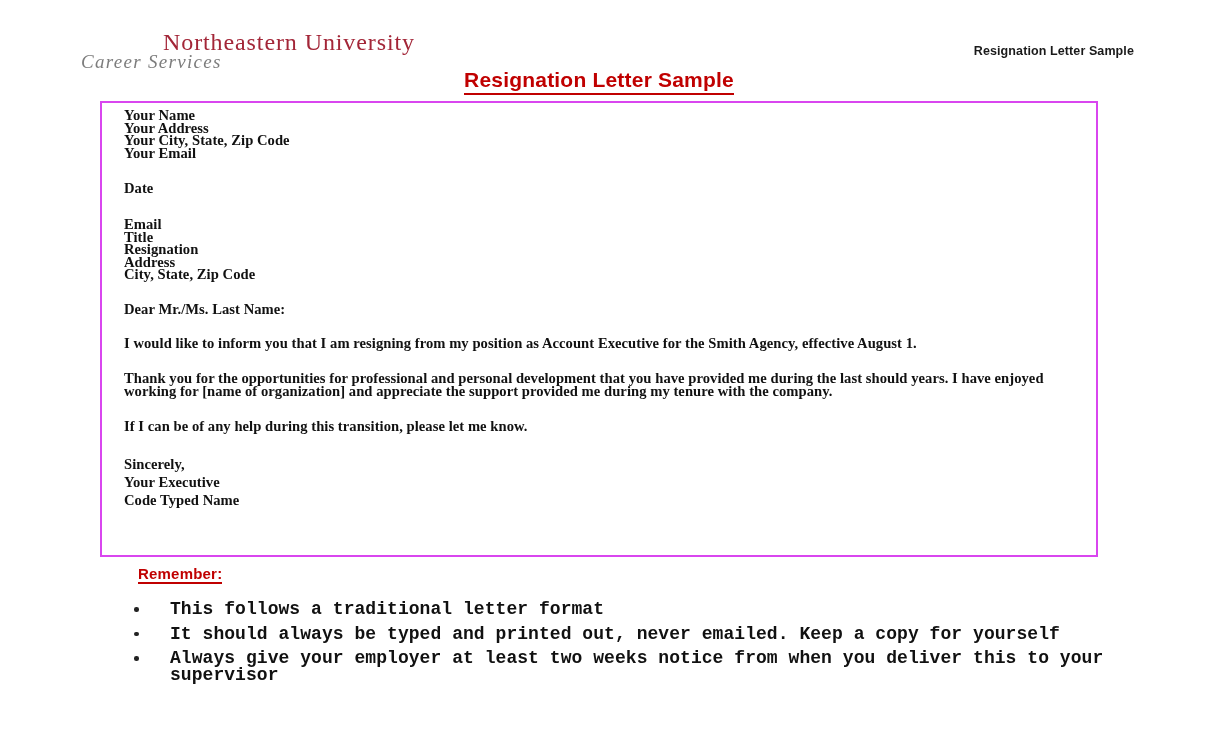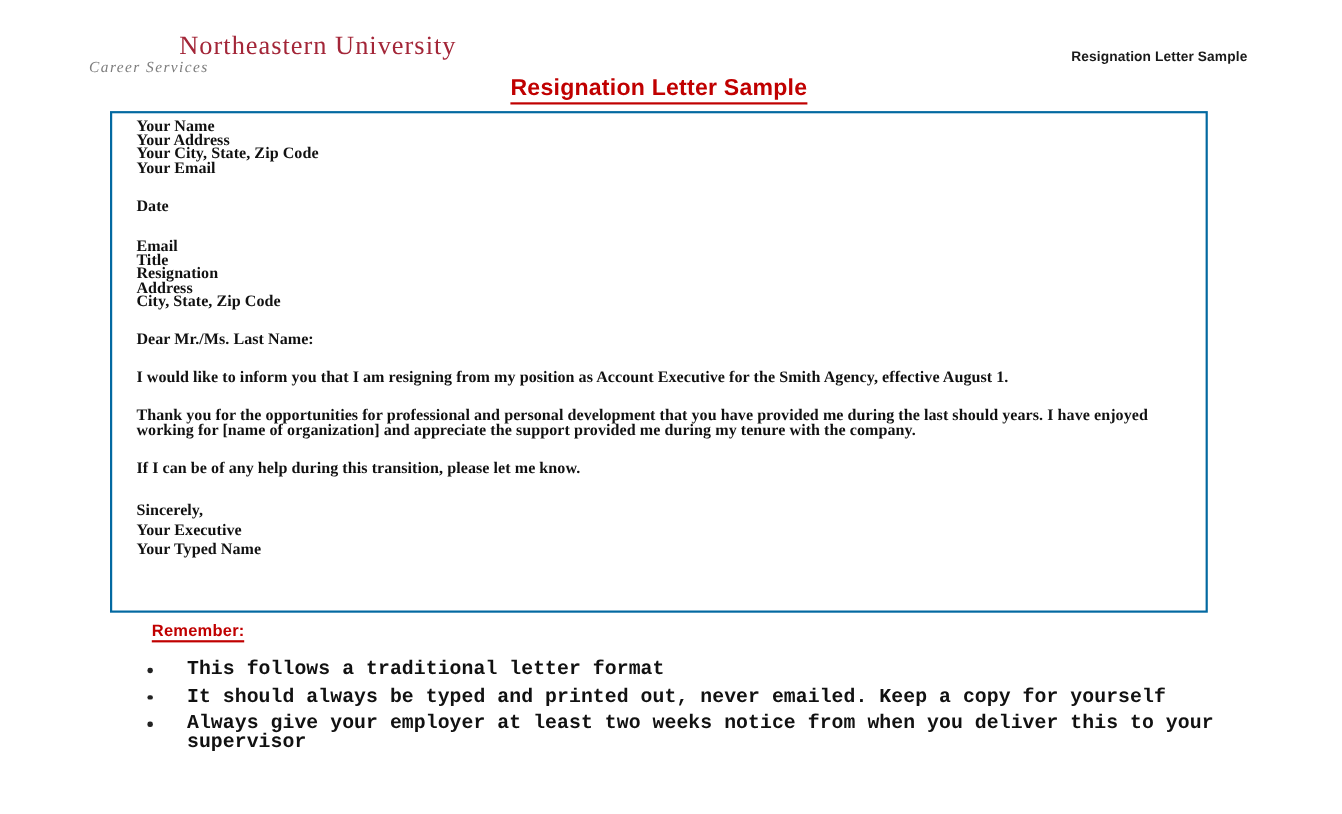--- a/index.html
+++ b/index.html
@@ -33,21 +33,21 @@
     font-size: 24px;
     color: #a32638;
     letter-spacing: 0.9px;
     line-height: 25px;
     white-space: nowrap;
     text-align: center;
   }
   #logo-career {
     font-family: "Liberation Serif", serif;
     font-style: italic;
-    font-size: 14px;
+    font-size: 19px;
     color: #7d7d7d;
     letter-spacing: 1.3px;
     line-height: 15px;
     margin-top: -1px;
     margin-left: 2px;
     white-space: nowrap;
   }
   #header-doc-title {
     position: absolute;
     right: 86px;
@@ -80,21 +80,21 @@
     margin-left: -22px;
   }
 
   
   #letter-box {
     position: absolute;
     left: 100px;
     top: 101px;
     width: 998px;
     height: 456px;
-    border: 2px solid #0369a1;
+    border: 2px solid #d946ef;
     box-sizing: border-box;
     background: #ffffff;
   }
   #letter-inner {
     position: absolute;
     left: 22px;
     top: 6px;
     right: 14px;
   }
   .letter-line,
@@ -218,21 +218,21 @@
 
     <div class="gap-para"></div>
 
     <div class="letter-para">If I can be of any help during this transition, please let me know.</div>
 
     <div class="gap-sm"></div>
 
     <div class="block-loose">
       <div class="letter-line">Sincerely,</div>
       <div class="letter-line">Your Executive</div>
-      <div class="letter-line">Your Typed Name</div>
+      <div class="letter-line">Code Typed Name</div>
     </div>
 
   </div>
 </div>
 
 <div id="remember-section">
   <div id="remember-heading">Remember:</div>
   <ul id="bullet-list">
     <li>
       <span class="bullet-dot"></span>

